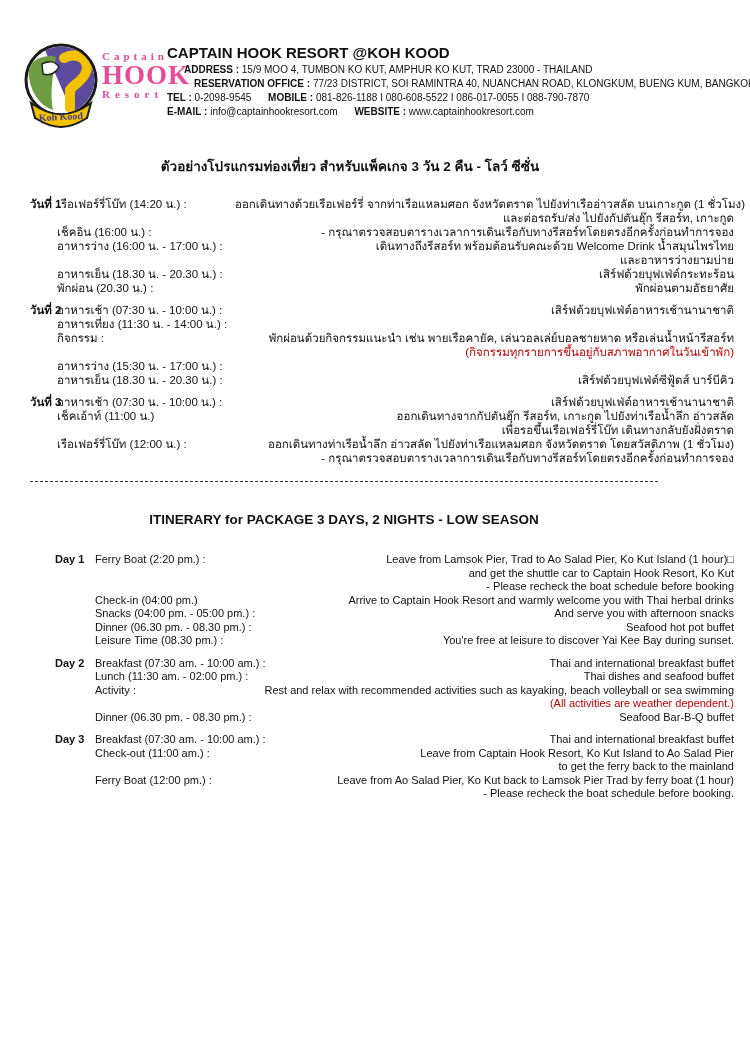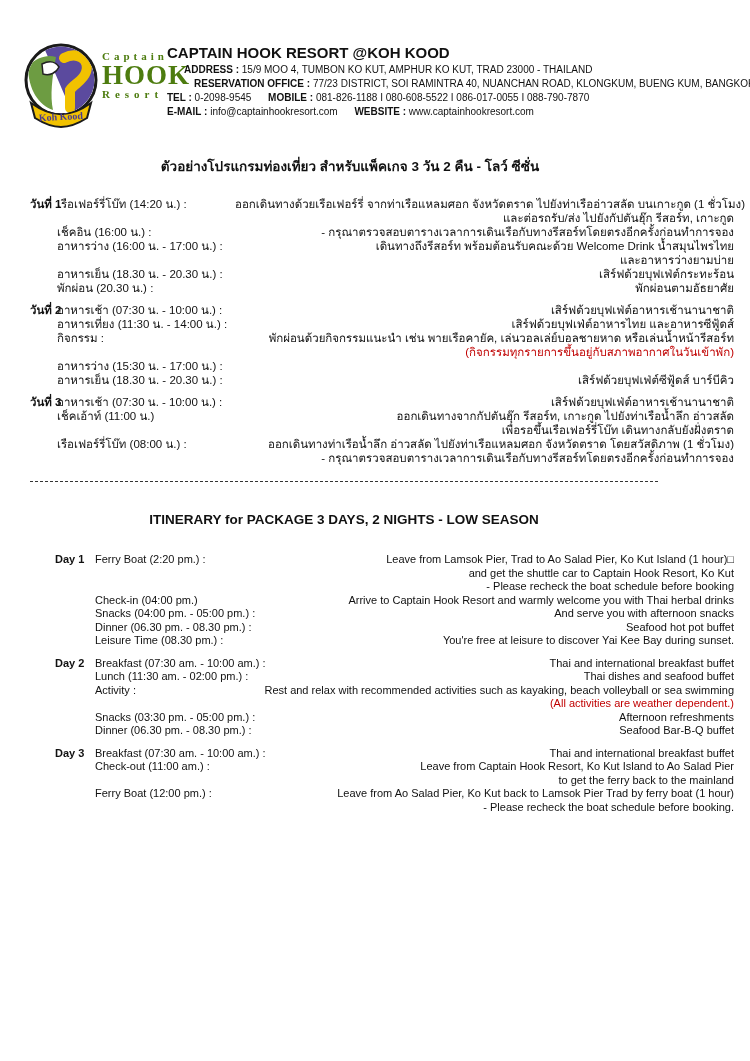--- a/index.html
+++ b/index.html
@@ -2,21 +2,21 @@
 <html><head>
 <meta charset="utf-8">
 <style>
   html,body{margin:0;padding:0;background:#888;}
   .page{
     position:relative;width:750px;height:1061px;margin:0 auto;background:#ffffff;
     font-family:"Liberation Sans","DejaVu Sans",sans-serif;color:#111;overflow:hidden;
   }
   
   .logo{position:absolute;left:22px;top:40px;display:flex;align-items:flex-start;}
-  .logo-text{margin-left:2px;margin-top:10px;font-family:"Liberation Serif","DejaVu Serif",serif;color:#4d7c0f;}
+  .logo-text{margin-left:2px;margin-top:10px;font-family:"Liberation Serif","DejaVu Serif",serif;color:#ec4899;}
   .logo-captain{font-size:11px;font-weight:bold;letter-spacing:4px;}
   .logo-hook{font-size:27px;font-weight:bold;letter-spacing:1px;line-height:26px;}
   .logo-resort{font-size:11px;font-weight:bold;letter-spacing:5px;}
   
   .header-text{position:absolute;left:167px;top:44px;width:592px;overflow:hidden;}
   .header-title{font-size:15px;font-weight:bold;line-height:17px;margin-bottom:2px;white-space:nowrap;}
   .hline{font-size:10px;line-height:14px;white-space:nowrap;}
   .hline .b{font-weight:bold;}
   .ind1{padding-left:17px;}
   .ind2{padding-left:27px;}
@@ -139,21 +139,20 @@
 
       <div class="t-row newday">
         <span class="day">วันที่ 2</span>
         <span class="label">อาหารเช้า (07:30 น. - 10:00 น.) :</span>
         <span class="value">เสิร์ฟด้วยบุฟเฟ่ต์อาหารเช้านานาชาติ</span>
       </div>
 
       <div class="t-row">
         <span class="day"></span>
         <span class="label">อาหารเที่ยง (11:30 น. - 14:00 น.) :</span>
-        <span class="value">เสิร์ฟด้วยบุฟเฟ่ต์อาหารไทย และอาหารซีฟู้ดส์</span>
       </div>
 
       <div class="t-row">
         <span class="day"></span>
         <span class="label">กิจกรรม :</span>
         <span class="value">พักผ่อนด้วยกิจกรรมแนะนำ เช่น พายเรือคายัค, เล่นวอลเล่ย์บอลชายหาด หรือเล่นน้ำหน้ารีสอร์ท</span>
       </div>
 
       <div class="t-row">
         <span class="day"></span>
@@ -186,21 +185,21 @@
       </div>
 
       <div class="t-row">
         <span class="day"></span>
         <span class="label"></span>
         <span class="value">เพื่อรอขึ้นเรือเฟอร์รี่โบ๊ท เดินทางกลับยังฝั่งตราด</span>
       </div>
 
       <div class="t-row">
         <span class="day"></span>
-        <span class="label">เรือเฟอร์รี่โบ๊ท (08:00 น.) :</span>
+        <span class="label">เรือเฟอร์รี่โบ๊ท (12:00 น.) :</span>
         <span class="value">ออกเดินทางท่าเรือน้ำลึก อ่าวสลัด ไปยังท่าเรือแหลมศอก จังหวัดตราด โดยสวัสดิภาพ (1 ชั่วโมง)</span>
       </div>
 
       <div class="t-row">
         <span class="day"></span>
         <span class="label"></span>
         <span class="value"> - กรุณาตรวจสอบตารางเวลาการเดินเรือกับทางรีสอร์ทโดยตรงอีกครั้งก่อนทำการจอง</span>
       </div>
     </div>
 
@@ -269,25 +268,20 @@
         <span class="label">Activity :</span>
         <span class="value">Rest and relax with recommended activities such as kayaking, beach volleyball or sea swimming</span>
       </div>
 
       <div class="e-row">
         <span class="day"></span>
         <span class="label"></span>
         <span class="value red">(All activities are weather dependent.)</span>
       </div>
 
-      <div class="e-row">
-        <span class="day"></span>
-        <span class="label">Snacks (03:30 pm. - 05:00 pm.) :</span>
-        <span class="value">Afternoon refreshments</span>
-      </div>
 
       <div class="e-row">
         <span class="day"></span>
         <span class="label">Dinner (06.30 pm. - 08.30 pm.) :</span>
         <span class="value">Seafood Bar-B-Q buffet</span>
       </div>
 
       <div class="e-row newday">
         <span class="day">Day 3</span>
         <span class="label">Breakfast (07:30 am. - 10:00 am.) :</span>

